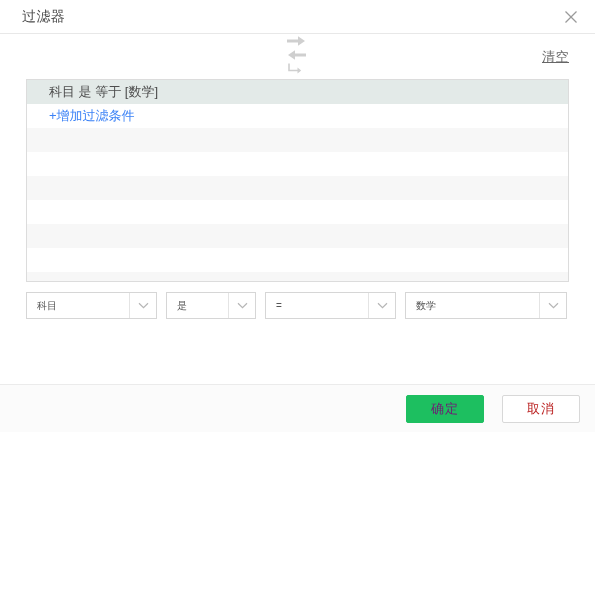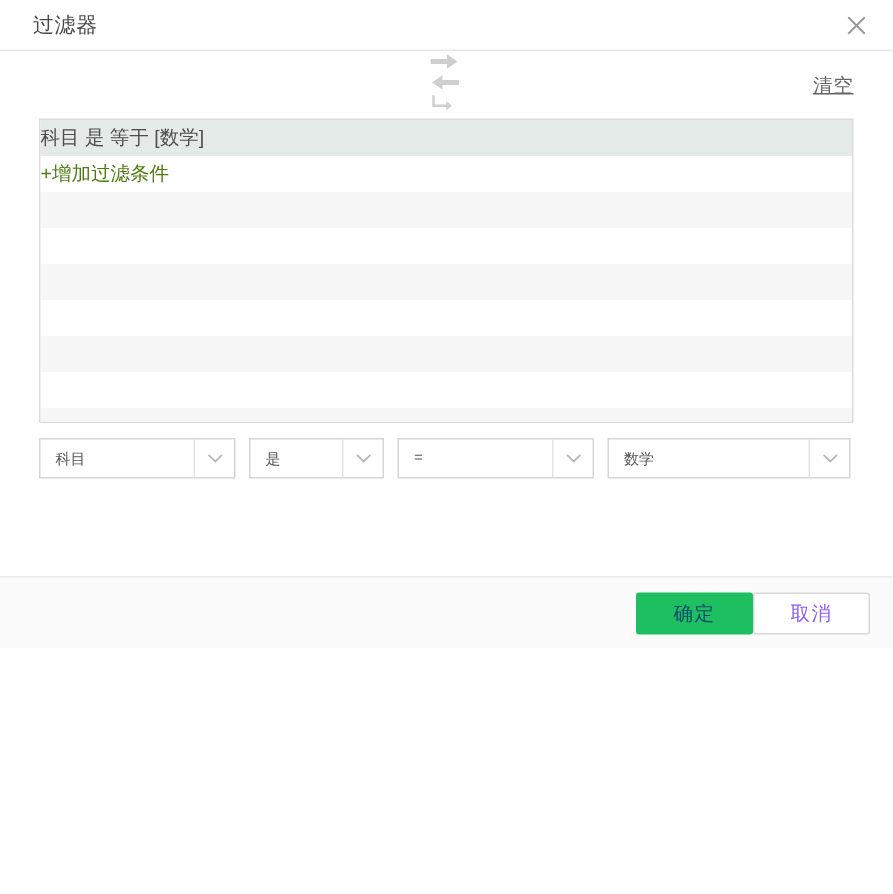--- a/index.html
+++ b/index.html
@@ -96,35 +96,35 @@
     border: 1px solid #dcdcdc;
     height: 203px;
     box-sizing: border-box;
     background: #ffffff;
     overflow: hidden;
     position: relative;
   }
   .cond-row {
     height: 24px;
     line-height: 24px;
-    padding-left: 0;
+    padding-left: 22px;
     font-size: 13px;
     color: #555555;
     box-sizing: border-box;
     white-space: nowrap;
     overflow: hidden;
   }
   .cond-row.selected {
     background: #e3eae8;
     color: #4d4d4d;
     cursor: pointer;
   }
   .cond-row.add-row {
     background: #ffffff;
-    color: #4d7c0f;
+    color: #3b82f6;
     cursor: pointer;
   }
   .filler-row { height: 24px; }
   .filler-row.odd  { background: #f7f7f7; }
   .filler-row.even { background: #ffffff; }
 
   
   .editor-row {
     margin: 10px 26px 0 26px;
     display: flex;
@@ -187,26 +187,27 @@
     border-radius: 2px;
     display: inline-flex;
     align-items: center;
     justify-content: center;
     cursor: pointer;
     box-sizing: border-box;
     letter-spacing: 1px;
   }
   .btn-primary {
     background: #1dbf60;
-    color: #0c4a6e;
+    color: #701a75;
     border: 1px solid #1dbf60;
+    margin-right: 18px;
   }
   .btn-secondary {
     background: #ffffff;
-    color: #8b5cf6;
+    color: #b91c1c;
     border: 1px solid #d8d8d8;
   }
 </style>
 </head>
 <body>
 
 <div class="dialog">
 
   <div class="titlebar">
     <span class="titlebar-title">过滤器</span>

